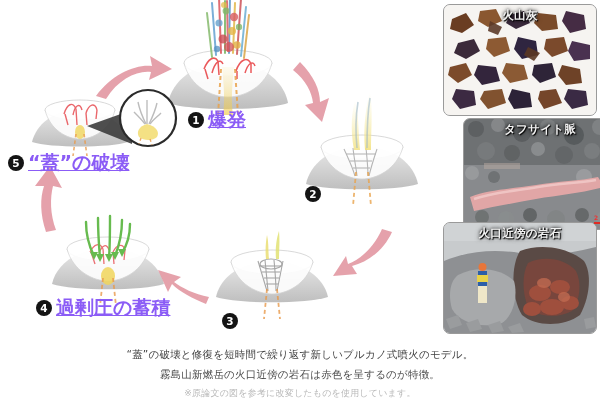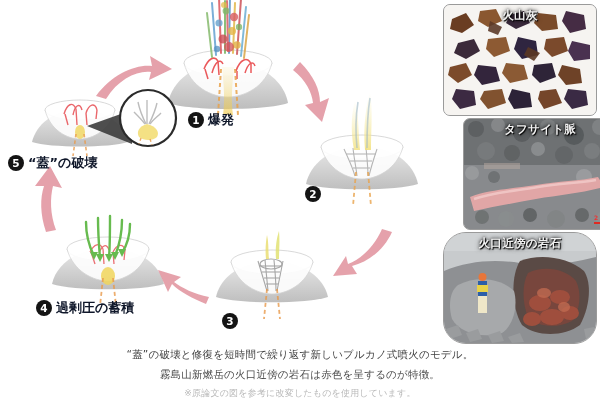--- a/index.html
+++ b/index.html
@@ -29,26 +29,27 @@
   }
   .badge{
     flex:0 0 auto;
     width:16px;height:16px;border-radius:50%;
     background:#141414;color:#fff;
     font-size:10.5px;line-height:16px;text-align:center;
     font-weight:bold;
     font-family:"DejaVu Sans",sans-serif;
   }
   .step-text{
-    font-size:13px;
+    font-size:19px;
     font-weight:bold;
-    color:#0f172a;
+    color:#8b5cf6;
     line-height:15px;
     letter-spacing:0px;
     padding-top:0px;
+    text-decoration:underline;
   }
   .step-text .l2{display:block;}
 
   
   #photos{position:absolute;left:443px;top:4px;width:154px;height:340px;}
   .photo{
     position:absolute;left:0;width:152px;
     border:1.4px solid #9a9a9a;
     border-radius:7px;
     overflow:hidden;
@@ -407,21 +408,21 @@
           <circle cx="140" cy="100" r="8" fill="#8d9091"></circle>
         </g>
         <rect x="20" y="44" width="36" height="6" fill="#b8a9a2" opacity=".5"></rect>
       </svg>
       <div class="cap">タフサイト脈</div>
       <div class="scale">
         <span>2 cm</span><i></i>
       </div>
     </div>
 
-    <div class="photo" style="top:228px;height:110px;border-radius:23px;">
+    <div class="photo" style="top:218px;height:110px;">
       <svg class="ph-canvas" viewBox="0 0 152 110" preserveAspectRatio="none">
         <rect width="152" height="110" fill="#b9bcbe"></rect>
         <rect y="0" width="152" height="38" fill="#c8cbcd"></rect>
         <path d="M0 38 C24 28 50 26 76 30 C104 34 128 30 152 24 L152 110 L0 110 Z" fill="#8e9093"></path>
 
         <path d="M76 28 C96 20 124 24 140 38 C148 50 146 74 136 92 C120 104 92 104 78 92
                  C68 76 66 44 76 28 Z" fill="#5a4a45"></path>
         <path d="M84 40 C100 32 122 36 132 48 C138 60 136 78 128 88 C112 96 94 94 84 84
                  C78 70 78 50 84 40 Z" fill="#7b463c" opacity=".9"></path>
 

